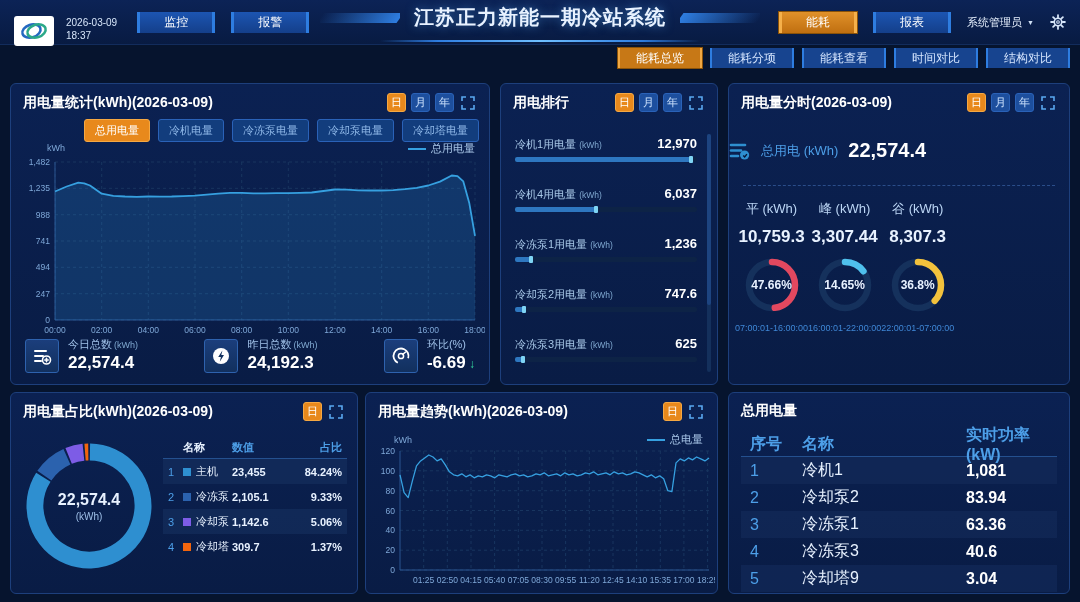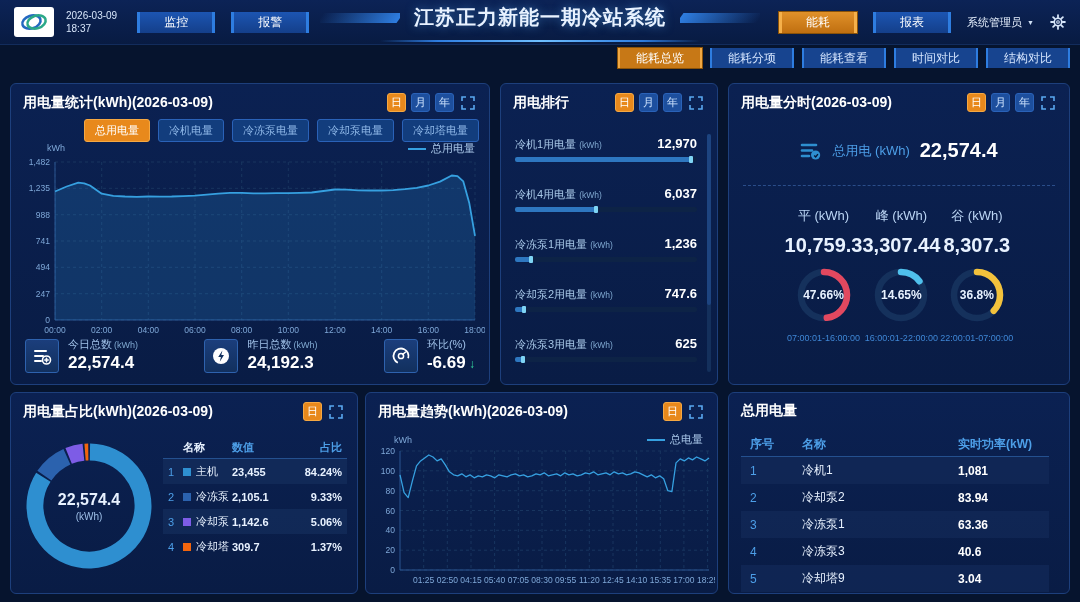--- a/index.html
+++ b/index.html
@@ -1,20 +1,20 @@
 <!DOCTYPE html>
 <html><head>
 <meta charset="utf-8">
 <style>
 *{margin:0;padding:0;box-sizing:border-box}
 html,body{width:1080px;height:602px;overflow:hidden}
 body{background:#06142e;font-family:"Liberation Sans","DejaVu Sans",sans-serif;color:#e8f2ff;position:relative}
 button{font-family:inherit}
 
-header{position:absolute;top:0;left:0;right:0;height:45px;background:linear-gradient(180deg,#0c2356,#081b42);display:flex;align-items:center;padding:8px 14px;z-index:6;border-bottom:1px solid #122c5c}
+header{position:absolute;top:0;left:0;right:0;height:45px;background:linear-gradient(180deg,#0c2356,#081b42);display:flex;padding:16px 14px;z-index:6;border-bottom:1px solid #122c5c}
 .logo{width:40px;height:30px;background:#fff;border-radius:3px;display:flex;align-items:center;justify-content:center;margin-right:12px}
 .datetime{font-size:10px;line-height:1.3;color:#d7e6fa;margin-right:20px;white-space:nowrap}
 .nav-group{display:flex;gap:16px;align-items:center}
 .nav-btn{height:21px;min-width:78px;background:linear-gradient(180deg,#1c55b2,#143f8a);border:none;border-left:3px solid #2e7de0;border-right:3px solid #2e7de0;color:#fff;font-size:12px;cursor:pointer}
 .nav-btn.orange{background:linear-gradient(180deg,#e0912a,#c06f10);border-left-color:#f5b04a;border-right-color:#f5b04a;box-shadow:0 0 0 1px #8a5208}
 .title-wrap{position:absolute;left:50%;top:0;transform:translateX(-50%);height:35px;display:flex;align-items:center;gap:14px}
 .title-wrap h1{font-size:20px;font-weight:bold;letter-spacing:1px;white-space:nowrap;text-shadow:0 0 10px rgba(90,176,255,.55)}
 .title-deco{width:80px;height:10px;position:relative;overflow:hidden}
 .title-deco::before{content:"";position:absolute;inset:0;transform:skewX(-35deg)}
 .deco-l::before{background:linear-gradient(90deg,rgba(46,125,224,0),#2e7de0)}
@@ -64,29 +64,29 @@
 .rank-top{display:flex;justify-content:space-between;align-items:baseline}
 .rank-label{font-size:11px;color:#a8c8e8;white-space:nowrap}
 .rank-label .unit{font-size:8.5px;color:#7fa8d0}
 .rank-value{font-size:13px;font-weight:bold;color:#fff}
 .rank-track{margin-top:5px;height:5px;background:#0d2346;border-radius:2px;position:relative}
 .rank-fill{height:100%;background:#2e77c0;border-radius:2px;position:relative}
 .rank-cap{position:absolute;right:-1px;top:-1px;width:4px;height:7px;background:#7fd4f4;border-radius:1px}
 .scrollbar{position:absolute;right:6px;top:50px;bottom:12px;width:4px;background:#14305c;border-radius:2px}
 .scroll-thumb{position:absolute;left:0;right:0;top:0;height:72%;background:#1d4480;border-radius:2px}
 
-.tou-total{display:flex;align-items:center;justify-content:center;gap:10px;margin-top:27px}
+.tou-total{display:flex;align-items:center;justify-content:flex-start;gap:10px;margin-top:27px}
 .tou-icon{display:flex}
 .tou-total-label{font-size:13px;color:#4d9fe8;white-space:nowrap}
 .tou-total-value{font-size:20px;font-weight:bold;color:#fff}
 .tou-divider{border-top:1px dashed #2a4d8a;margin:23px 14px 0}
-.tou-bands{display:flex;justify-content:center;margin-top:21px;padding:0 6px}
+.tou-bands{display:flex;justify-content:flex-start;margin-top:14px;padding:0 6px}
 .band{display:flex;flex-direction:column;align-items:center}
 .band-label{font-size:13px;color:#bcd6f5;white-space:nowrap}
-.band-value{font-size:20px;font-weight:bold;margin-top:9px;white-space:nowrap}
+.band-value{font-size:17px;font-weight:bold;margin-top:9px;white-space:nowrap}
 .ring-wrap{position:relative;width:56px;height:56px;margin-top:10px}
 .ring-pct{position:absolute;inset:0;display:flex;align-items:center;justify-content:center;font-size:12px;font-weight:bold}
 .band-time{font-size:9px;color:#3f87d6;margin-top:10px;white-space:nowrap}
 
 #donut-wrap{position:absolute;left:12px;top:47px;width:132px;height:132px}
 .donut-center{position:absolute;inset:0;display:flex;flex-direction:column;align-items:center;justify-content:center;pointer-events:none}
 .donut-value{font-size:16px;font-weight:bold}
 .donut-unit{font-size:10px;color:#9fc0e8;margin-top:2px}
 .share-table{position:absolute;left:152px;right:10px;top:44px;font-size:11px}
 .share-row{display:flex;align-items:center;height:25px;padding:0 5px}
@@ -95,21 +95,21 @@
 .share-idx{width:15px;color:#4d9fe8;flex:none}
 .share-sq{width:8px;height:8px;margin-right:5px;flex:none}
 .share-name{flex:1;color:#e8f2ff;white-space:nowrap}
 .share-val{width:62px;font-weight:bold;flex:none}
 .share-pct{width:48px;font-weight:bold;flex:none;text-align:right}
 
 .p5 .legend{right:14px;top:39px}
 .p5 .y-unit{left:28px;top:42px}
 #chart-trend{position:absolute;left:4px;top:52px}
 
-.power-table{position:absolute;left:12px;right:20px;top:40px;font-size:12px}
+.power-table{position:absolute;left:12px;right:12px;top:40px;font-size:16px}
 .power-row{display:flex;align-items:center;height:27px;padding:0 9px}
 .power-row.head{color:#4d9fe8;font-weight:bold;height:24px;border-bottom:1px solid #24508f}
 .power-row.striped{background:rgba(18,42,88,.7)}
 .power-idx{width:52px;color:#4d9fe8;flex:none}
 .power-name{flex:1;color:#e8f2ff;white-space:nowrap}
 .power-val{width:82px;font-weight:bold;color:#fff;flex:none}
 .power-row.head .power-name,.power-row.head .power-val{color:#4d9fe8}
 </style>
 </head>
 <body>

